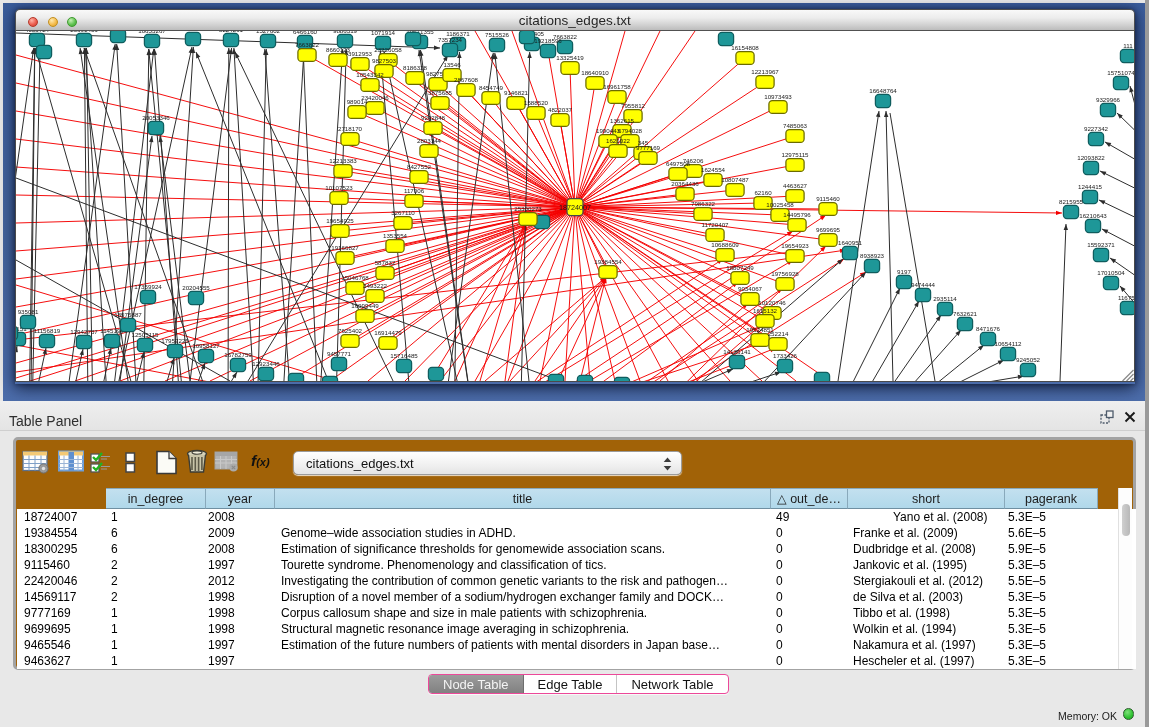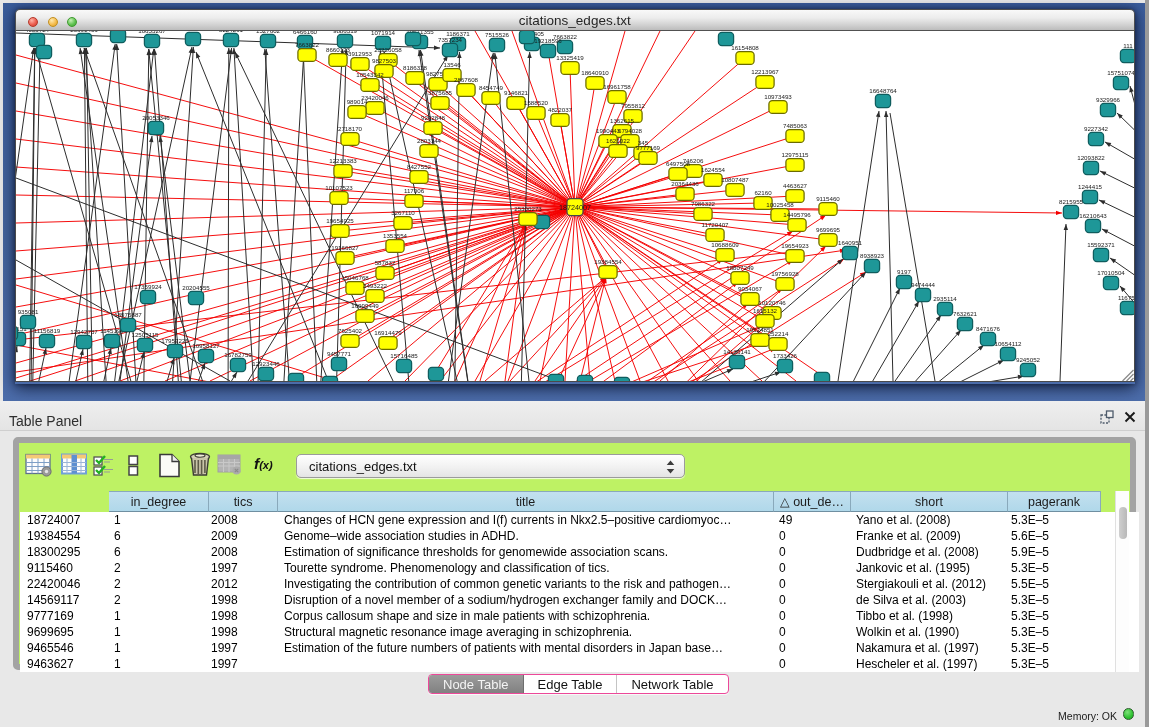--- a/index.html
+++ b/index.html
@@ -18,21 +18,21 @@
 #tl-y { left:31.5px; background:radial-gradient(circle at 35% 30%, #ffe9b0, #f5bd4e 55%, #d89b26); border:1px solid #c28f1e;}
 #tl-g { left:51px; background:radial-gradient(circle at 35% 30%, #c6f0b4, #62c454 55%, #3fa32f); border:1px solid #3d9a2d;}
 #canvas { position:absolute; left:0px; top:22px; width:1119.5px; height:351px;
   background:#fff; overflow:hidden; border:0.5px solid #4a4a4a; border-top:none; }
 #rightstrip { position:absolute; right:0; top:0; width:4.5px; height:727px; background:#9a9a9a; }
 #panel { position:absolute; left:0; top:401px; width:1145px; height:326px; background:#e8e8e8; }
 #panelbar { position:absolute; left:0; top:0; width:100%; height:30px;
   background:linear-gradient(180deg,#efefef,#e4e4e4); border-bottom:1px solid #cfcfcf; }
 #panelbar .pt { position:absolute; left:9px; top:12px; font-size:14px; color:#2e2e2e; }
 #innerbox { position:absolute; left:13px; top:36px; width:1123px; height:233px;
-  border:6px solid #a3a3a3; border-radius:5px; background:#bef264; }
+  border:3px solid #a3a3a3; border-radius:5px; background:#a16207; }
 #toolbar { position:absolute; left:0; top:0; width:100%; height:46px; }
 .ticon { position:absolute; top:10px; }
 #dropdown { position:absolute; left:277px; top:11px; width:389px; height:24px;
   border:1px solid #9b9b9b; border-radius:5px;
   background:linear-gradient(180deg,#ffffff,#f0f0f0 60%,#e4e4e4);
   box-shadow:0 1px 1px rgba(255,255,255,0.8); }
 #dropdown .dtext { position:absolute; left:12px; top:4px; font-size:13px; color:#111; }
 #thead { position:absolute; left:1px; top:48px; height:21px; }
 .hc { position:absolute; top:0; height:21px; font-size:12.5px; color:#1c1c1c; text-align:center;
   line-height:21px; background:linear-gradient(180deg,#c3e0ef,#b0d8ea); border-right:1px solid #89a9bb; border-top:1px solid #89a9bb; border-bottom:1px solid #6f8fa1;}
@@ -804,34 +804,33 @@
         <div class="dtext">citations_edges.txt</div>
         <svg width="9" height="14" style="position:absolute;right:9px;top:5px" viewBox="0 0 9 14">
           <polygon points="4.5,0.5 8.3,5 0.7,5" fill="#3c3c3c"></polygon>
           <polygon points="4.5,13.5 8.3,9 0.7,9" fill="#3c3c3c"></polygon>
         </svg>
       </div>
     </div>
 <div id="thead">
 <div class="hc gray" style="left:0px;width:89px;">name</div>
 <div class="hc" style="left:89px;width:100px;">in_degree</div>
-<div class="hc" style="left:189px;width:69px;">tics</div>
+<div class="hc" style="left:189px;width:69px;">year</div>
 <div class="hc" style="left:258px;width:496px;">title</div>
 <div class="hc" style="left:754px;width:77px;">△ out_de…</div>
 <div class="hc" style="left:831px;width:157px;">short</div>
 <div class="hc" style="left:988px;width:93px;">pagerank</div>
 </div>
 <div id="tbody">
 <div class="tr" style="top:0px">
 <div class="td" style="left:7px;width:80px">18724007</div>
 <div class="td" style="left:94px;width:90px">1</div>
 <div class="td" style="left:191px;width:60px">2008</div>
-<div class="td" style="left:264px;width:488px">Changes of HCN gene expression and I(f) currents in Nkx2.5–positive cardiomyoc…</div>
 <div class="td" style="left:759px;width:70px">49</div>
-<div class="td" style="left:836px;width:150px">Yano et al. (2008)</div>
+<div class="td" style="left:876px;width:150px">Yano et al. (2008)</div>
 <div class="td" style="left:991px;width:90px">5.3E–5</div>
 </div>
 <div class="tr" style="top:16px">
 <div class="td" style="left:7px;width:80px">19384554</div>
 <div class="td" style="left:94px;width:90px">6</div>
 <div class="td" style="left:191px;width:60px">2009</div>
 <div class="td" style="left:264px;width:488px">Genome–wide association studies in ADHD.</div>
 <div class="td" style="left:759px;width:70px">0</div>
 <div class="td" style="left:836px;width:150px">Franke et al. (2009)</div>
 <div class="td" style="left:991px;width:90px">5.6E–5</div>
@@ -880,21 +879,21 @@
 <div class="td" style="left:759px;width:70px">0</div>
 <div class="td" style="left:836px;width:150px">Tibbo et al. (1998)</div>
 <div class="td" style="left:991px;width:90px">5.3E–5</div>
 </div>
 <div class="tr" style="top:112px">
 <div class="td" style="left:7px;width:80px">9699695</div>
 <div class="td" style="left:94px;width:90px">1</div>
 <div class="td" style="left:191px;width:60px">1998</div>
 <div class="td" style="left:264px;width:488px">Structural magnetic resonance image averaging in schizophrenia.</div>
 <div class="td" style="left:759px;width:70px">0</div>
-<div class="td" style="left:836px;width:150px">Wolkin et al. (1990)</div>
+<div class="td" style="left:836px;width:150px">Wolkin et al. (1994)</div>
 <div class="td" style="left:991px;width:90px">5.3E–5</div>
 </div>
 <div class="tr" style="top:128px">
 <div class="td" style="left:7px;width:80px">9465546</div>
 <div class="td" style="left:94px;width:90px">1</div>
 <div class="td" style="left:191px;width:60px">1997</div>
 <div class="td" style="left:264px;width:488px">Estimation of the future numbers of patients with mental disorders in Japan base…</div>
 <div class="td" style="left:759px;width:70px">0</div>
 <div class="td" style="left:836px;width:150px">Nakamura et al. (1997)</div>
 <div class="td" style="left:991px;width:90px">5.3E–5</div>

